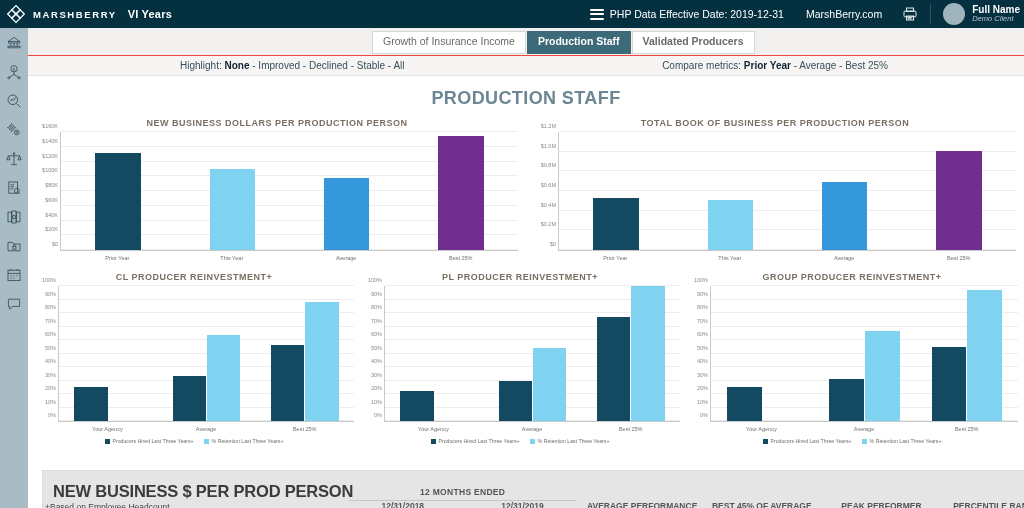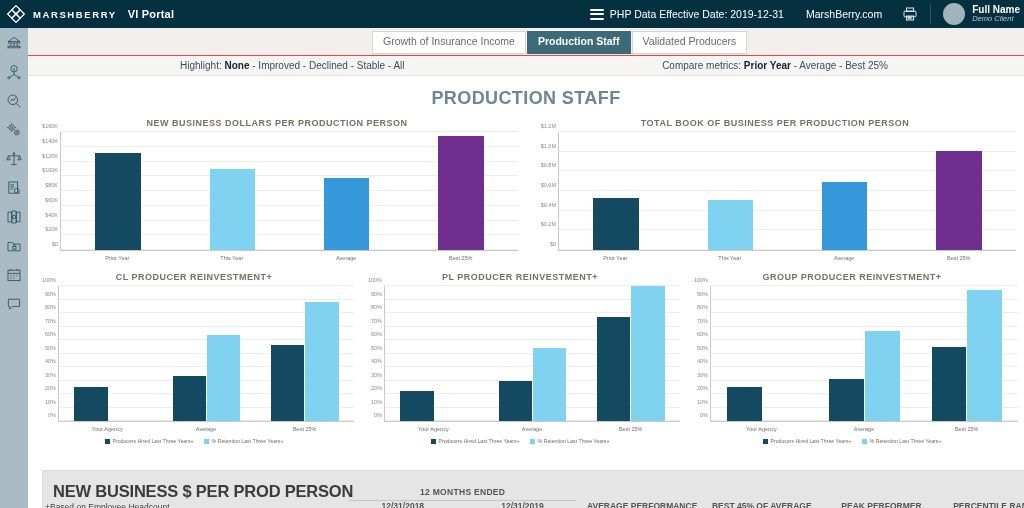--- a/index.html
+++ b/index.html
@@ -58,21 +58,21 @@
   
   .subband {
     position: absolute; top: 28px; left: 28px; width: 996px; height: 28px;
     background: #f1f0ee; border-bottom: 1px solid #ef4444;
   }
   .tabs { position: absolute; left: 344px; top: 3px; display: flex; }
   .tab {
     font-size: 10.5px; padding: 4px 10px 5px; border: 1px solid #d8d6d3;
     background: #ffffff; color: #6a6a6a; white-space: nowrap; line-height: 1.1;
   }
-  .tab + .tab { margin-left: 1px; }
+  .tab + .tab { margin-left: 1px; font-weight: bold; }
   .tab.active { background: #3d6a78; color: #ffffff; border-color: #3d6a78; font-weight: 700; }
 
   
   .filterband {
     position: absolute; top: 56px; left: 28px; width: 996px; height: 20px;
     background: #f6f5f3; border-bottom: 1px solid #e6e3e0;
   }
   .filter-left {
     position: absolute; left: 152px; top: 4px;
     font-size: 10px; color: #36505c; white-space: nowrap;
@@ -176,21 +176,21 @@
         <svg width="20" height="20" viewBox="0 0 24 24">
           <g fill="none" stroke="#ffffff" stroke-width="1.5">
             <path d="M12 2 L17 7 L12 12 L7 7 Z"></path>
             <path d="M12 12 L17 17 L12 22 L7 17 Z"></path>
             <path d="M2 12 L7 7 L12 12 L7 17 Z"></path>
             <path d="M12 12 L17 7 L22 12 L17 17 Z"></path>
           </g>
         </svg>
       </span>
       <span class="brand-name">MARSHBERRY</span>
-      <span class="brand-portal">VI Portal</span>
+      <span class="brand-portal">VI Years</span>
     </div>
 
     <div class="topbar-right">
       <span class="hamburger">
           <i></i>
           <i></i>
           <i></i>
         </span>
       <span class="eff-date">PHP Data Effective Date: 2019-12-31</span>
       <span class="mb-link">MarshBerry.com</span>

